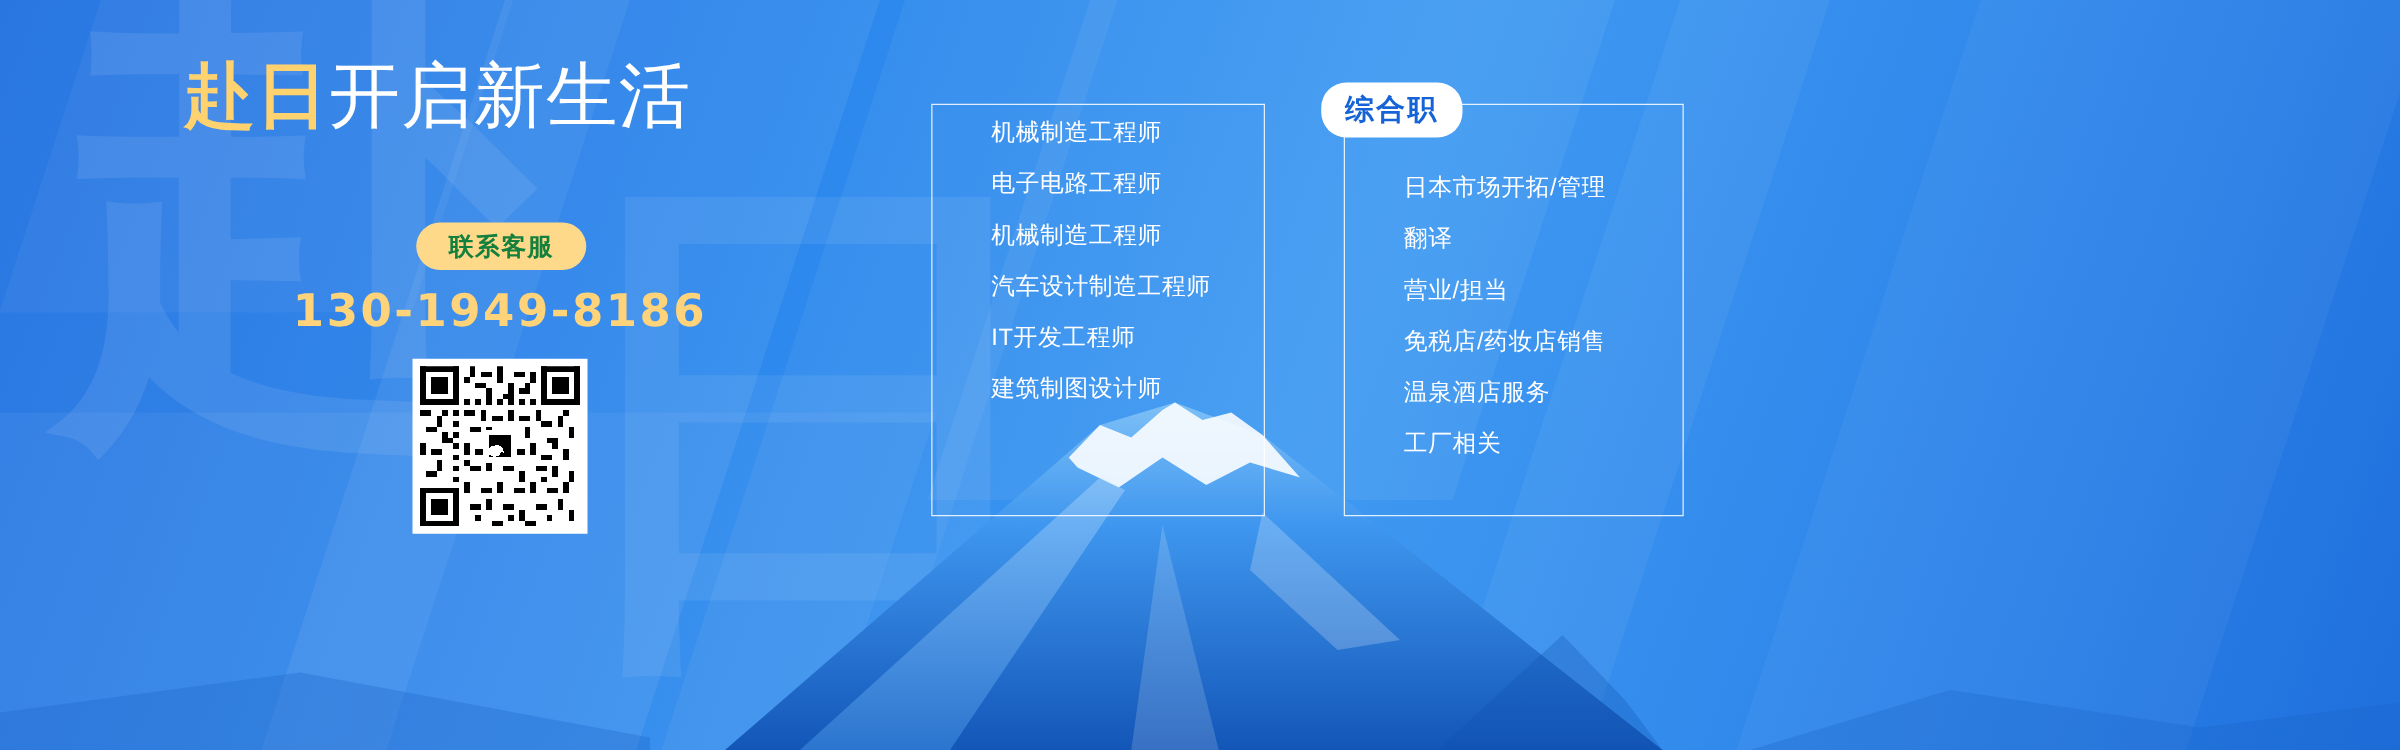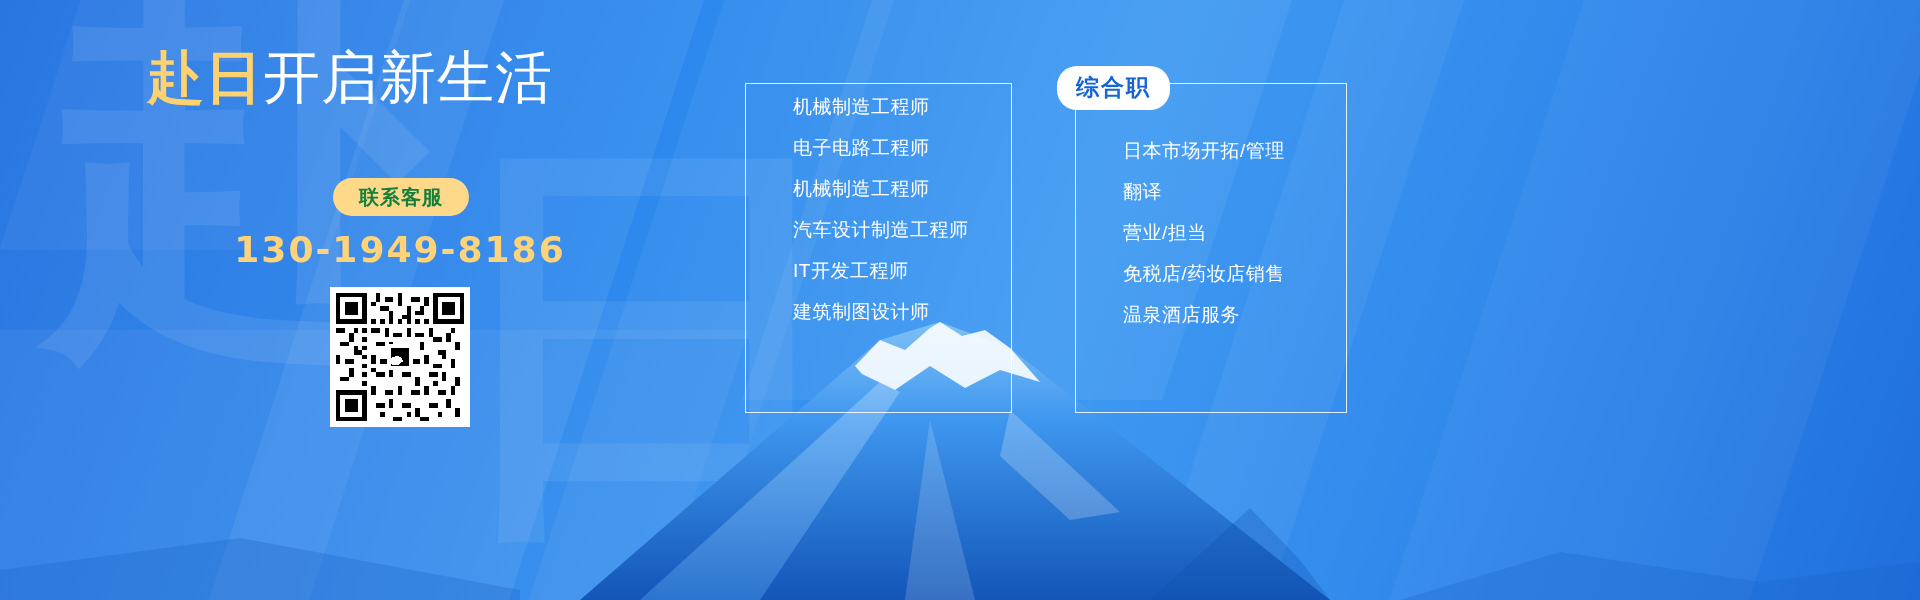--- a/index.html
+++ b/index.html
@@ -282,16 +282,17 @@
 
   <div class="col col-gen">
     <div class="col-box"></div>
     <div class="col-head">综合职</div>
     <ul class="col-list">
       <li>日本市场开拓/管理</li>
       <li>翻译</li>
       <li>营业/担当</li>
       <li>免税店/药妆店销售</li>
       <li>温泉酒店服务</li>
+      <li>工厂相关</li>
     </ul>
   </div>
 
 </div>
 
 </body></html>

